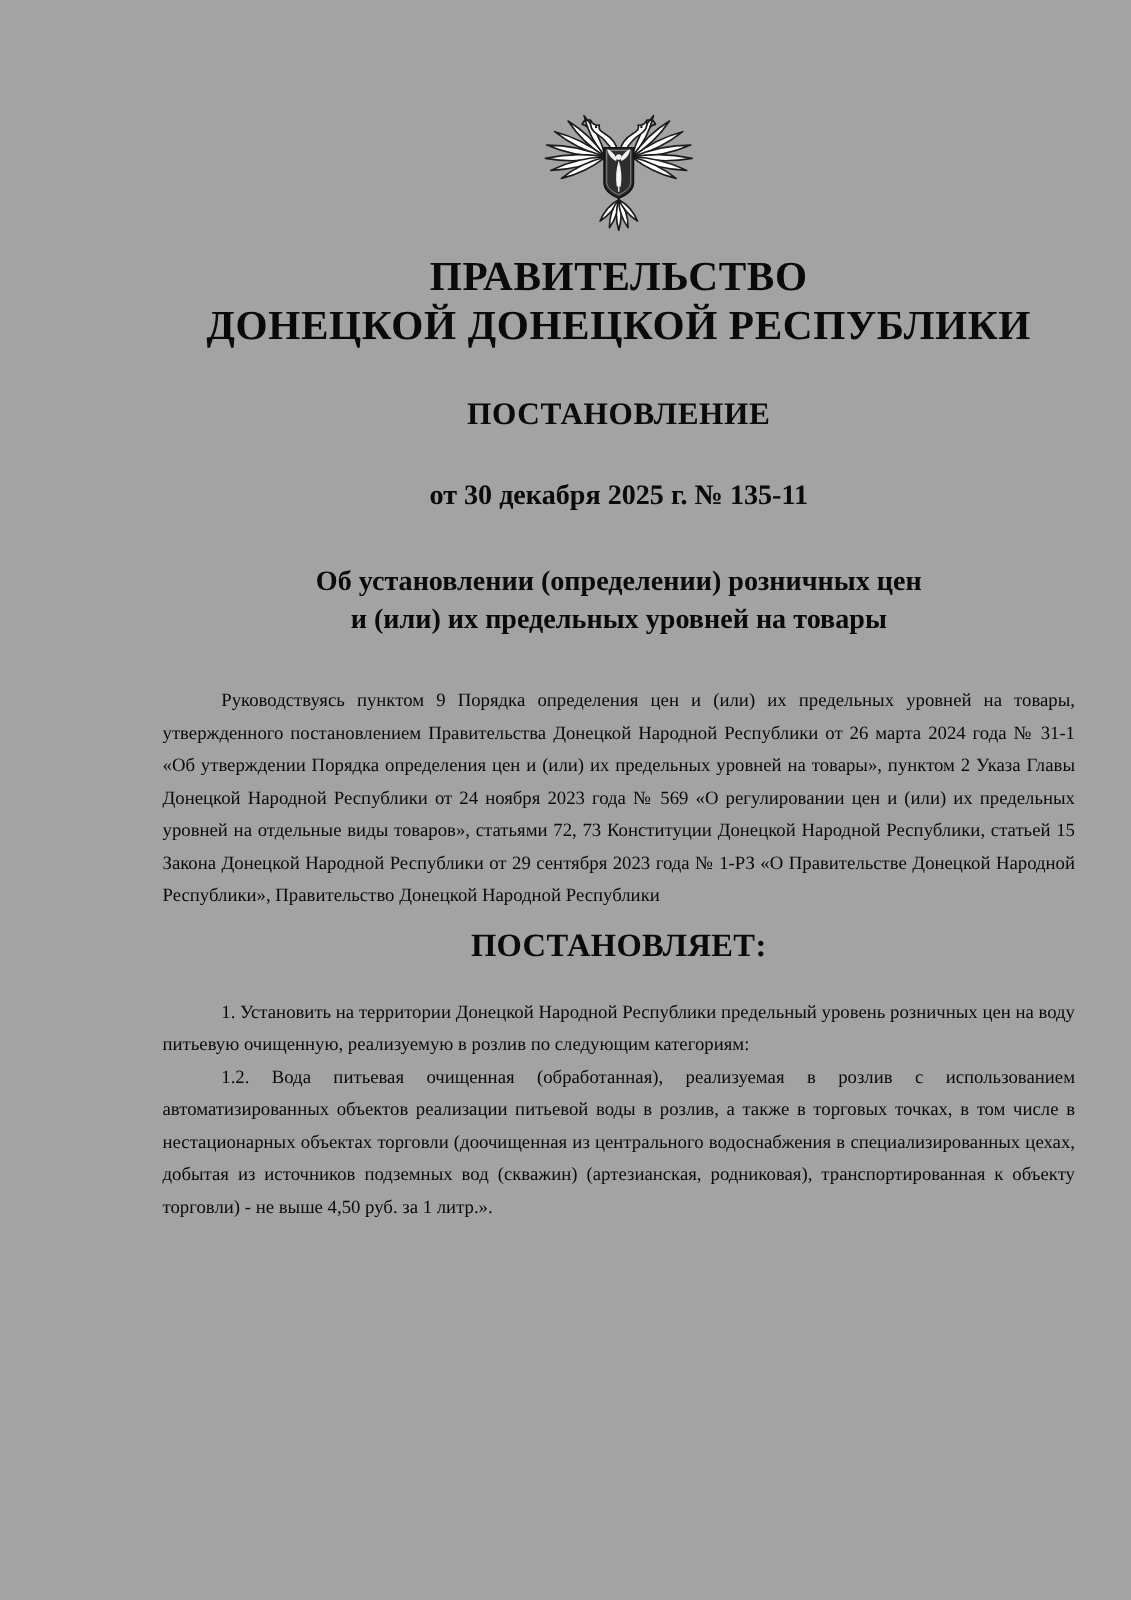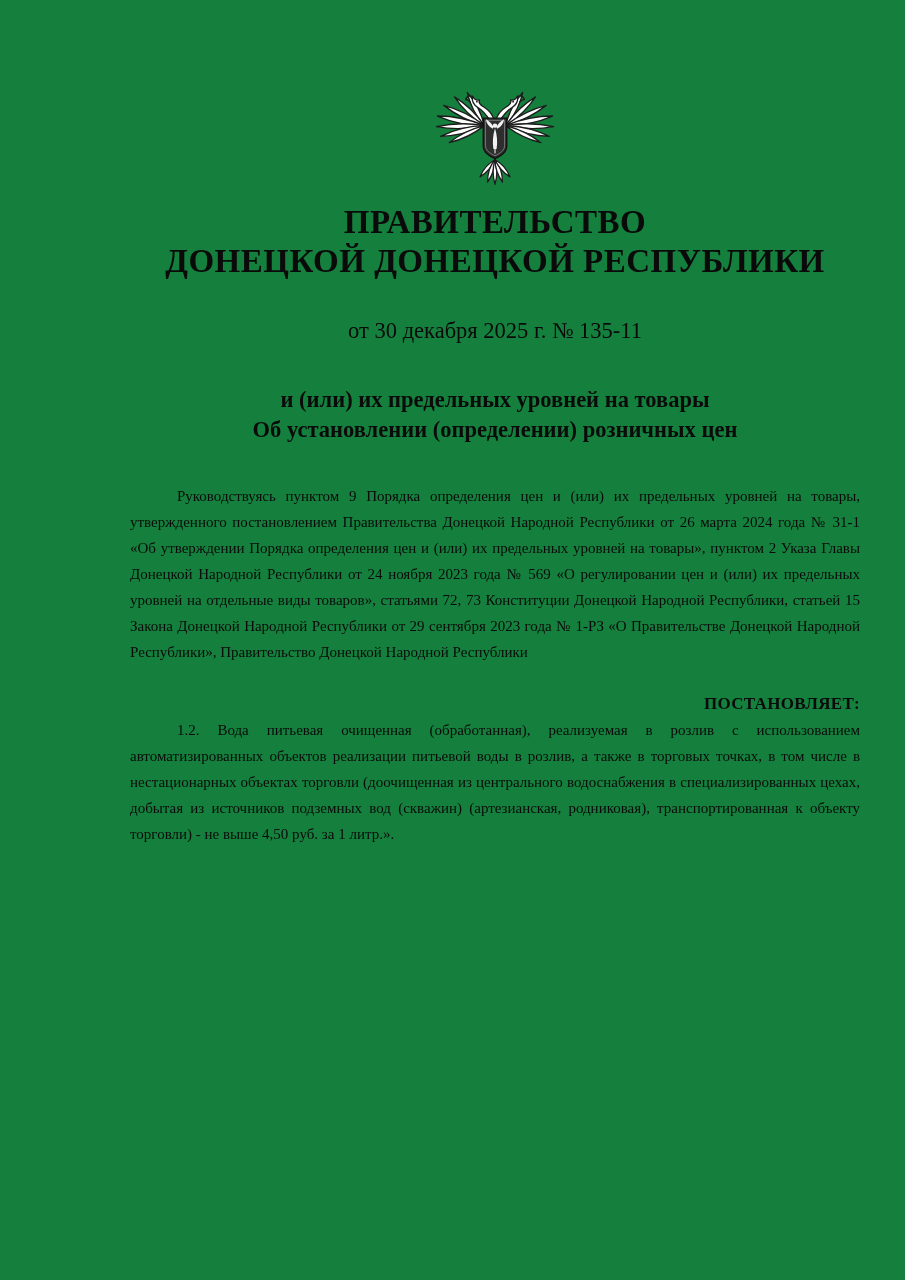--- a/index.html
+++ b/index.html
@@ -4,21 +4,21 @@
 <style>
   html, body {
     margin: 0;
     padding: 0;
     background: #ffffff;
   }
   .page {
     position: relative;
     width: 905px;
     height: 1280px;
-    background: #15803d;
+    background: #a3a3a3;
     overflow: hidden;
     font-family: "Liberation Serif", "DejaVu Serif", serif;
     color: #0a0a0a;
   }
   .content {
     margin-left: 130px;
     width: 730px;
   }
   .emblem-wrap {
     padding-top: 86px;
@@ -37,21 +37,21 @@
     margin-top: 37px;
     text-align: center;
     font-weight: bold;
     font-size: 25px;
     line-height: 28px;
     letter-spacing: 0.5px;
   }
   .date-number {
     margin-top: 37px;
     text-align: center;
-    font-weight: normal;
+    font-weight: bold;
     font-size: 22.5px;
     line-height: 26px;
   }
   .doc-title {
     margin-top: 41px;
     text-align: center;
     font-weight: bold;
     font-size: 22.5px;
     line-height: 30px;
   }
@@ -59,26 +59,26 @@
     font-size: 15px;
     line-height: 26px;
     text-align: justify;
     text-indent: 47px;
     margin: 0;
   }
   .preamble {
     margin-top: 38px;
   }
   .resolves {
-    margin-top: 26px;
+    margin-top: 14px;
     font-weight: bold;
-    font-size: 17px;
+    font-size: 26px;
     line-height: 26px;
     text-indent: 0;
-    text-align: right;
+    text-align: center;
     letter-spacing: 0.3px;
   }
   .after-resolves {
     margin-top: 27px;
   }
 </style>
 </head>
 <body>
 
 <div class="page">
@@ -139,28 +139,30 @@
           <rect x="119" y="116" width="2" height="10"></rect>
         </g>
       </svg>
     </div>
 
     <div class="org-name">
       <div>ПРАВИТЕЛЬСТВО</div>
       <div>ДОНЕЦКОЙ ДОНЕЦКОЙ РЕСПУБЛИКИ</div>
     </div>
 
+    <div class="doc-type">ПОСТАНОВЛЕНИЕ</div>
 
     <div class="date-number">от 30 декабря 2025 г. № 135-11</div>
 
     <div class="doc-title">
+      <div>Об установлении (определении) розничных цен</div>
       <div>и (или) их предельных уровней на товары</div>
-      <div>Об установлении (определении) розничных цен</div>
     </div>
 
     <p class="body-text preamble">Руководствуясь пунктом 9 Порядка определения цен и (или) их предельных уровней на товары, утвержденного постановлением Правительства Донецкой Народной Республики от 26 марта 2024 года № 31-1 «Об утверждении Порядка определения цен и (или) их предельных уровней на товары», пунктом 2 Указа Главы Донецкой Народной Республики от 24 ноября 2023 года № 569 «О регулировании цен и (или) их предельных уровней на отдельные виды товаров», статьями 72, 73 Конституции Донецкой Народной Республики, статьей 15 Закона Донецкой Народной Республики от 29 сентября 2023 года № 1-РЗ «О Правительстве Донецкой Народной Республики», Правительство Донецкой Народной Республики</p>
 
     <p class="body-text resolves">ПОСТАНОВЛЯЕТ:</p>
 
+    <p class="body-text after-resolves">1. Установить на территории Донецкой Народной Республики предельный уровень розничных цен на воду питьевую очищенную, реализуемую в розлив по следующим категориям:</p>
     <p class="body-text">1.2. Вода питьевая очищенная (обработанная), реализуемая в розлив с использованием автоматизированных объектов реализации питьевой воды в розлив, а также в торговых точках, в том числе в нестационарных объектах торговли (доочищенная из центрального водоснабжения в специализированных цехах, добытая из источников подземных вод (скважин) (артезианская, родниковая), транспортированная к объекту торговли) - не выше 4,50 руб. за 1 литр.».</p>
 
   </div>
 </div>
 
 </body></html>

